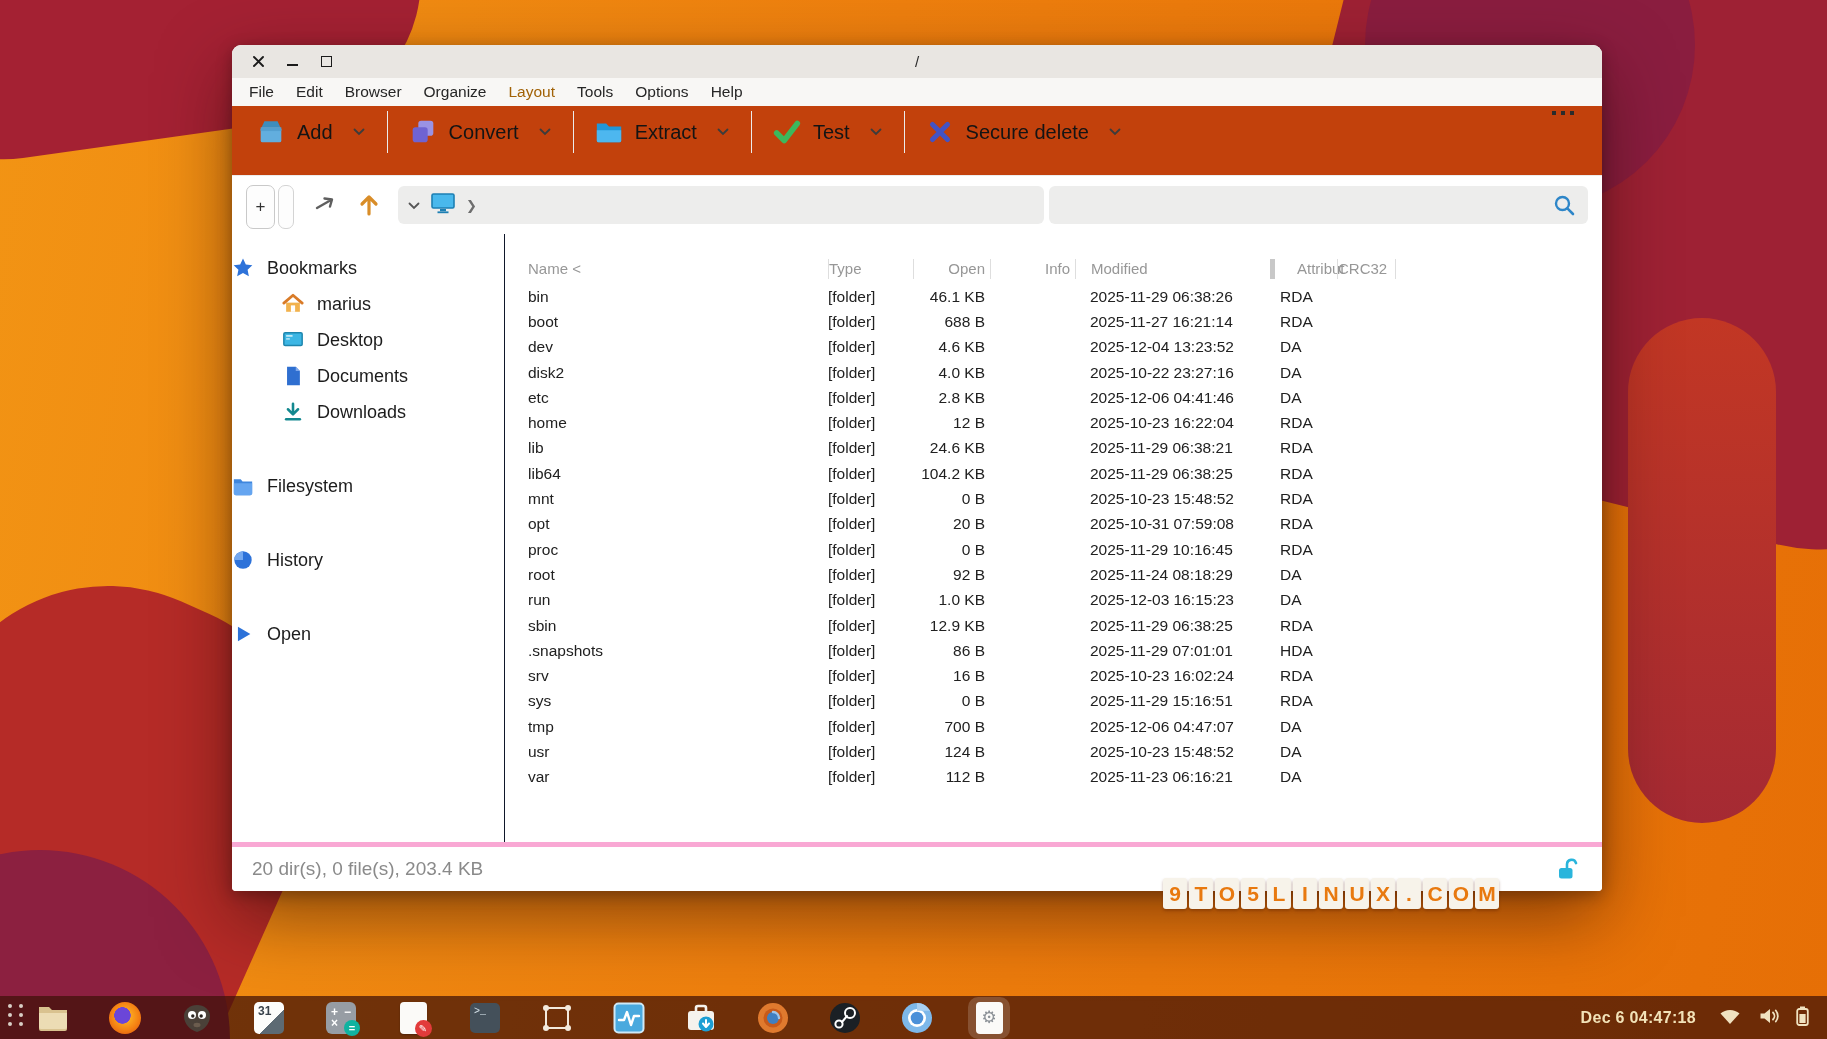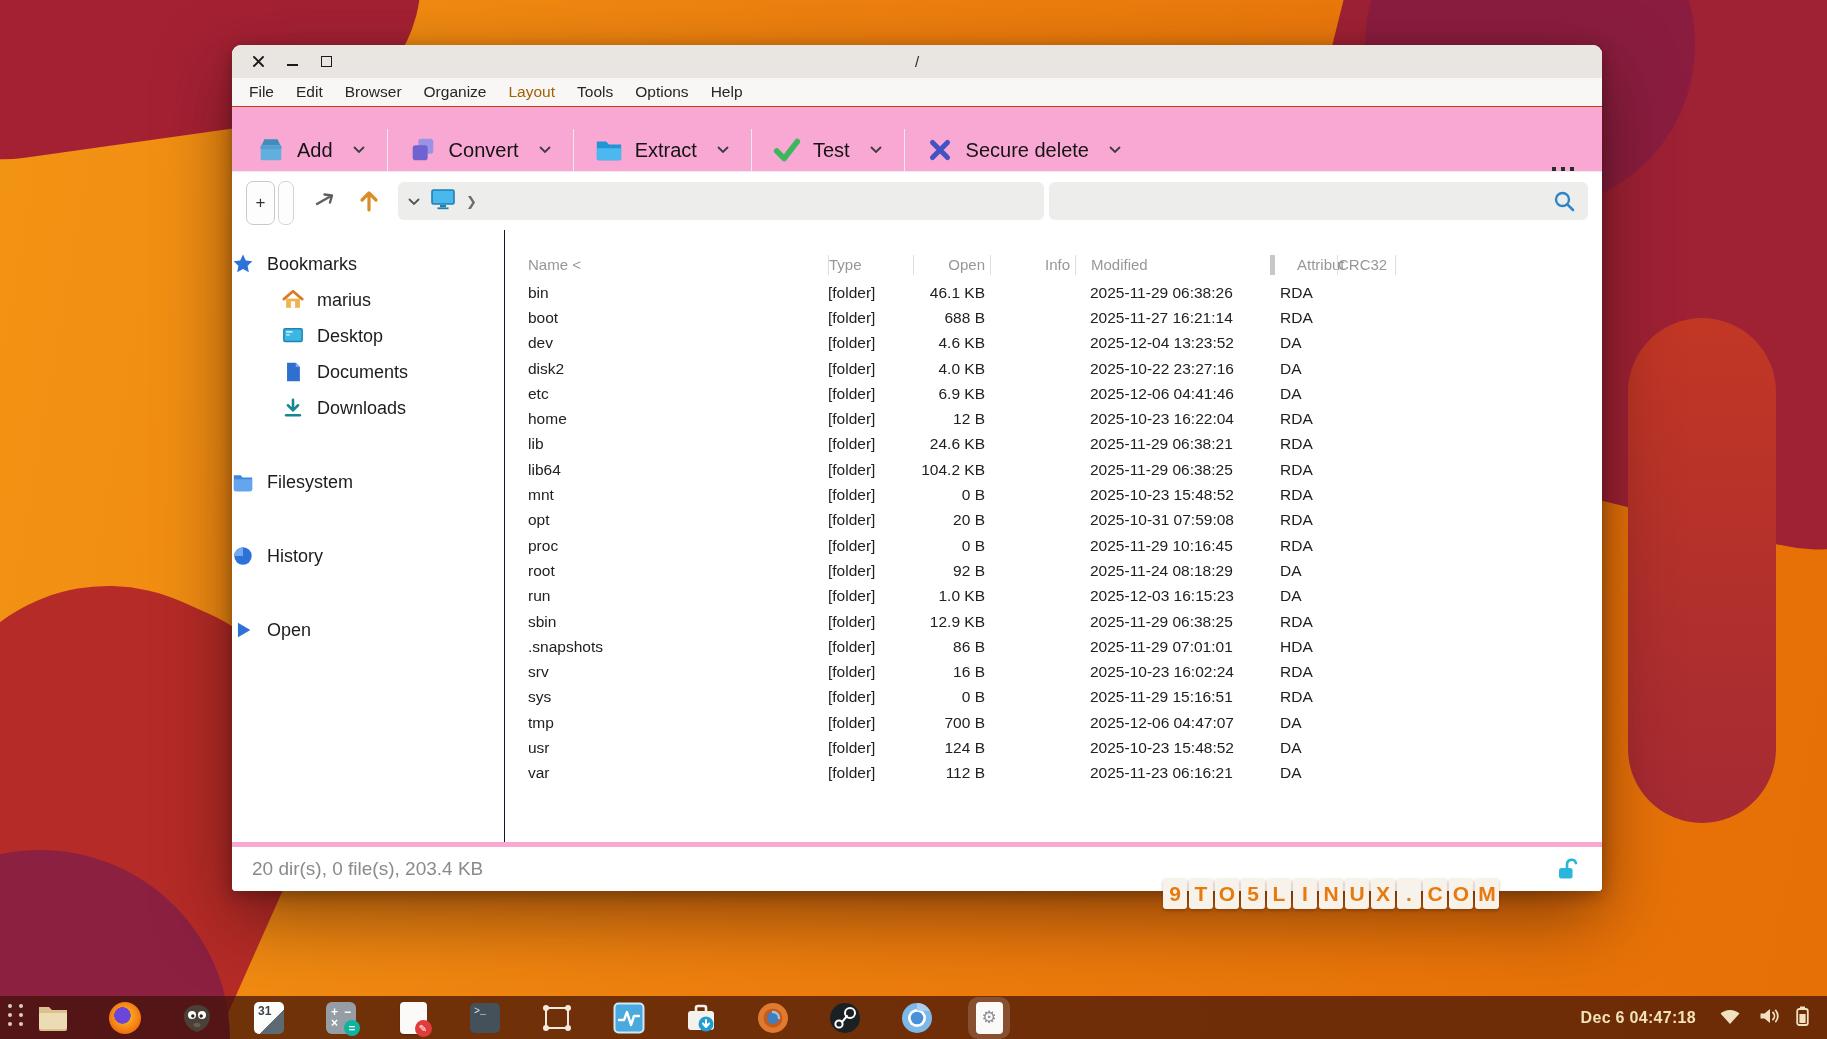--- a/index.html
+++ b/index.html
@@ -19,25 +19,25 @@
     border-radius:9px 9px 4px 4px;box-shadow:0 26px 70px rgba(40,10,5,.5),0 4px 16px rgba(0,0,0,.3);
     display:flex;flex-direction:column;overflow:hidden;}
   .titlebar{height:33px;flex:none;background:#e9e6e2;position:relative;display:flex;align-items:center;}
   .tb-btns{display:flex;align-items:center;gap:20px;padding-left:19px;}
   .wbtn{width:14px;height:14px;display:flex;align-items:center;justify-content:center;cursor:default;}
   .wbtn svg{display:block;}
   .wbtn.maxi span{width:9px;height:9px;border:1.6px solid #1b1b1b;display:block;}
   .wbtn.mini span{width:11px;height:2px;background:#1b1b1b;display:block;margin-top:6px;}
   .wtitle{position:absolute;left:0;right:0;text-align:center;font-size:15px;color:#2a2a2a;}
 
-  .menubar{height:28px;flex:none;background:#f8f7f5;border-bottom:1px solid #c2410c;display:flex;align-items:flex-end;padding-left:6px;}
+  .menubar{height:28px;flex:none;background:#f8f7f5;border-bottom:5px solid #c2410c;display:flex;align-items:flex-end;padding-left:6px;}
   .menu-item{font-size:15.5px;color:#262626;padding:0 11px;line-height:28px;}
   .menu-item.disabled{color:#a16207;}
 
-  .toolbar{height:64px;flex:none;background:#f9a8d4;border-bottom:1px solid #ececec;display:flex;align-items:flex-end;padding-left:16px;}
+  .toolbar{height:64px;flex:none;background:#c2410c;border-bottom:1px solid #ececec;display:flex;align-items:flex-start;padding-left:16px;}
   .tgroup{display:flex;align-items:center;}
   .tool{display:flex;align-items:center;gap:11px;padding:6px 8px;border-radius:6px;}
   .ticon{width:30px;height:30px;flex:none;}
   .ticon svg{width:30px;height:30px;display:block;}
   .tlabel{font-size:20px;color:#141414;white-space:nowrap;}
   .chev{margin:0 10px 0 12px;display:flex;align-items:center;}
   .tsep{width:1px;height:42px;background:#ececec;margin:0 12px;}
   .more{margin-left:auto;margin-right:28px;display:flex;gap:5px;}
   .more i{width:4px;height:4px;background:#2b2b2b;display:block;}
 
@@ -397,21 +397,21 @@
               <span class="c info"></span>
               <span class="c mod">2025-10-22 23:27:16</span>
               <span class="c attr">DA</span>
               <span class="c crc"></span>
               <span class="c"></span>
             </div>
 
             <div class="frow">
               <span class="c name">etc</span>
               <span class="c type">[folder]</span>
-              <span class="c size">6.9 KB</span>
+              <span class="c size">2.8 KB</span>
               <span class="c info"></span>
               <span class="c mod">2025-12-06 04:41:46</span>
               <span class="c attr">DA</span>
               <span class="c crc"></span>
               <span class="c"></span>
             </div>
 
             <div class="frow">
               <span class="c name">home</span>
               <span class="c type">[folder]</span>

